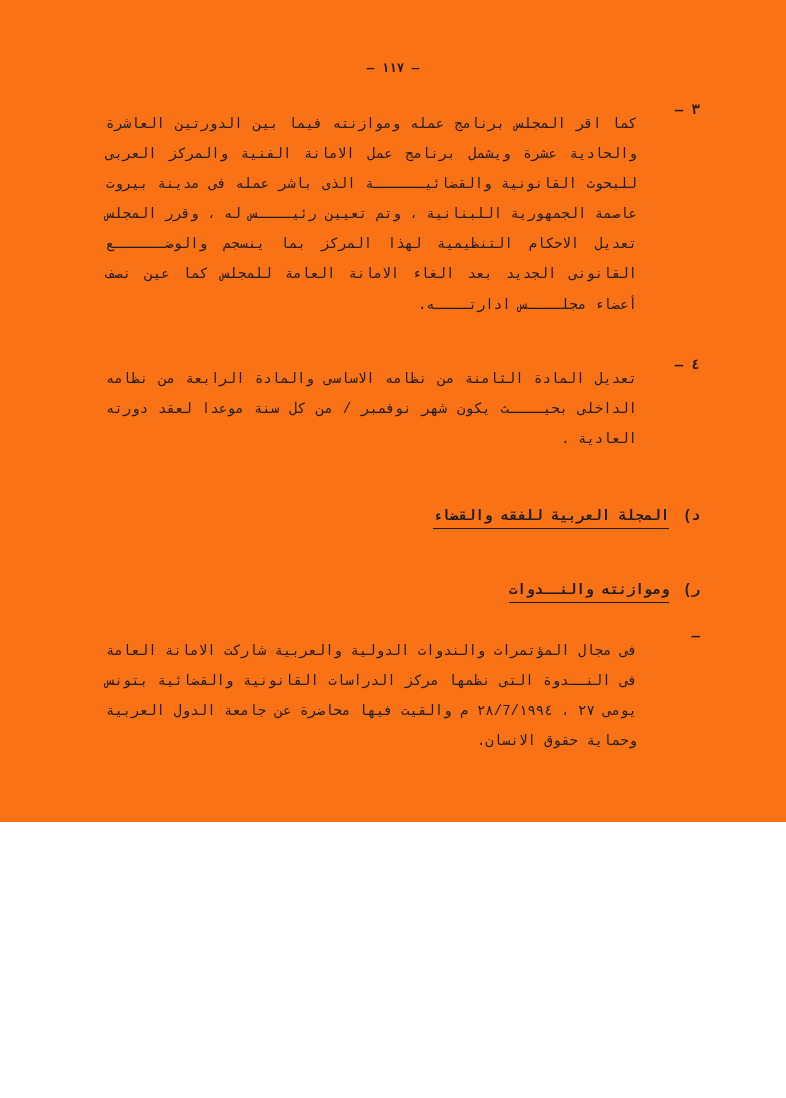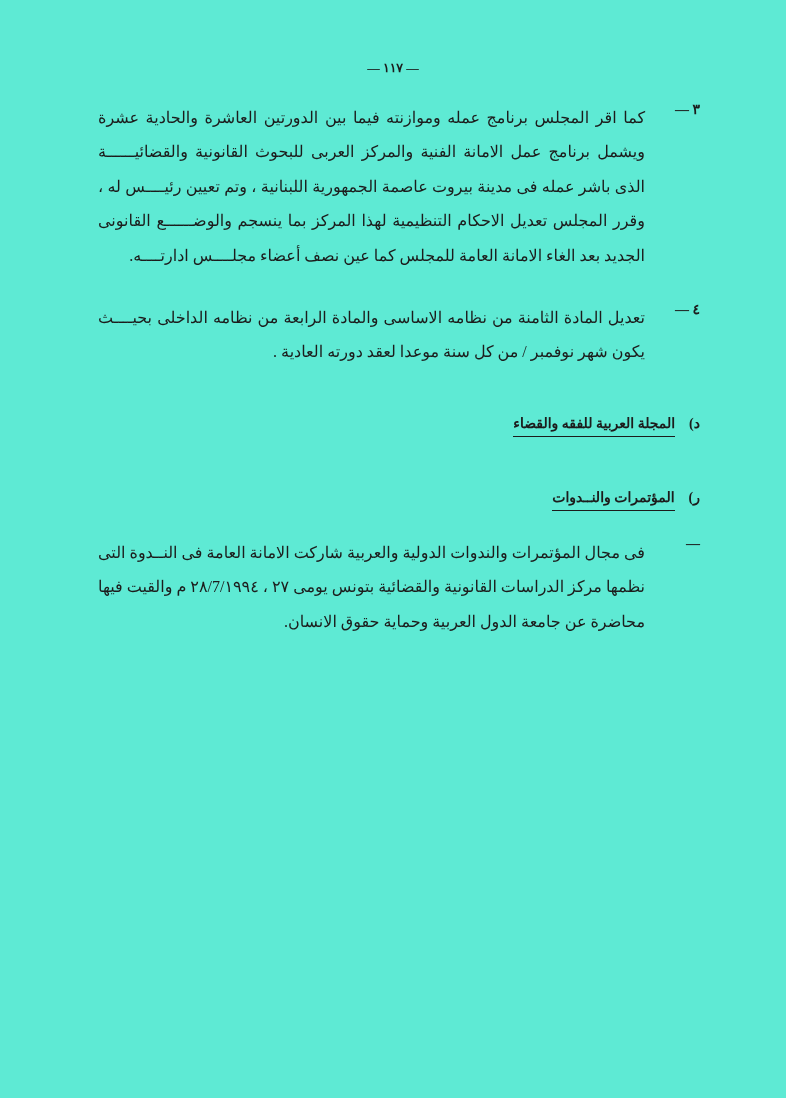--- a/index.html
+++ b/index.html
@@ -3,24 +3,24 @@
 <meta charset="utf-8">
 <style>
   html, body {
     margin: 0;
     padding: 0;
     background: #ffffff;
   }
   .page {
     position: relative;
     width: 786px;
-    height: 1098px;
-    background: #5eead4;
+    height: 822px;
+    background: #f97316;
     color: #1c1c1c;
-    font-family: Liberation Serif, serif;
+    font-family: Liberation Mono, monospace;
     direction: rtl;
     overflow: hidden;
     box-sizing: border-box;
   }
   .page-number {
     margin-top: 60px;
     text-align: center;
     font-size: 12.5px;
     letter-spacing: 1px;
     font-weight: bold;
@@ -33,22 +33,22 @@
   }
   .item-marker {
     flex: 0 0 52px;
     font-size: 14px;
     font-weight: bold;
     padding-top: 3px;
     white-space: nowrap;
   }
   .item-text {
     flex: 1;
-    margin: 3px;
-    font-size: 16px;
+    margin: 11px;
+    font-size: 14px;
     line-height: 2.15;
     text-align: justify;
   }
   .numbered-item.first { margin-top: 22px; }
   .numbered-item.second { margin-top: 22px; }
 
   
   .section-heading {
     display: flex;
     align-items: baseline;
@@ -112,21 +112,21 @@
   <div>
     <div class="section-heading sp-heading-2">
       <span class="section-letter">د)</span>
       <span class="heading-text">المجلة العربية للفقه والقضاء</span>
     </div>
   </div>
 
   <div>
     <div class="section-heading sp-heading-3">
       <span class="section-letter">ر)</span>
-      <span class="heading-text">المؤتمرات والنــدوات</span>
+      <span class="heading-text">وموازنته والنــدوات</span>
     </div>
     <div class="dash-item">
       <div class="dash-marker">—</div>
       <p class="item-text">فى مجال المؤتمرات والندوات الدولية والعربية شاركت الامانة العامة فى النــدوة التى نظمها مركز الدراسات القانونية والقضائية بتونس يومى ٢٧ ، ٢٨/7/١٩٩٤ م والقيت فيها محاضرة عن جامعة الدول العربية وحماية حقوق الانسان.</p>
     </div>
   </div>
 
 </div>
 
 </body></html>

